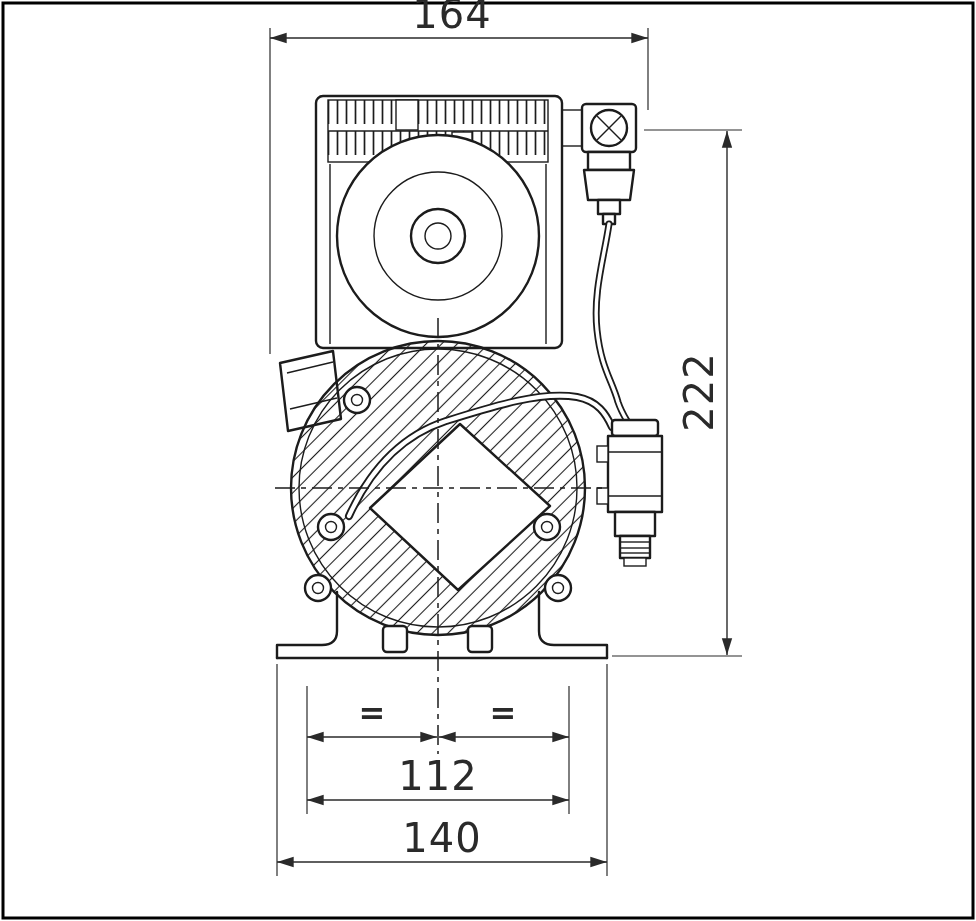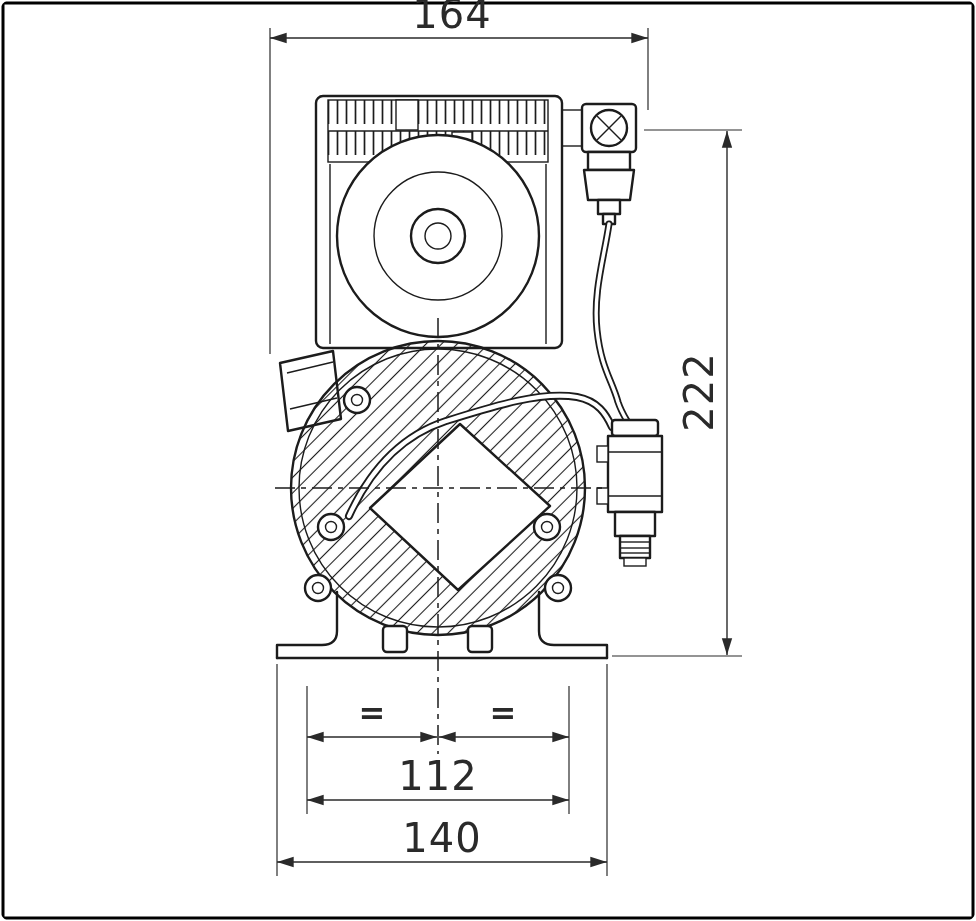--- a/index.html
+++ b/index.html
@@ -1,17 +1,17 @@
 <!DOCTYPE html>
 <html><head>
 <meta charset="utf-8">
 <style>
   html,body{margin:0;padding:0;background:#ffffff;}
   .page{position:relative;width:976px;height:921px;background:#ffffff;overflow:hidden;
-        font-family:"DejaVu Sans", sans-serif;border-radius:11px;}
+        font-family:"DejaVu Sans", sans-serif;}
   svg{display:block;}
   .obj{stroke:#1c1c1c;fill:none;stroke-width:2.4;stroke-linecap:round;stroke-linejoin:round;}
   .obj-thin{stroke:#1c1c1c;fill:none;stroke-width:1.4;}
   .white{fill:#ffffff;}
   .dim{stroke:#2a2a2a;fill:none;stroke-width:1.4;}
   .ext{stroke:#2a2a2a;fill:none;stroke-width:1.2;}
   .cl{stroke:#1c1c1c;fill:none;stroke-width:1.5;stroke-dasharray:20 6 5 6;}
   text.dimtxt{font-family:"DejaVu Sans", sans-serif;font-size:40px;fill:#2a2a2a;
               text-anchor:middle;letter-spacing:1px;}
   text.eqtxt{font-family:"DejaVu Sans", sans-serif;font-size:32px;fill:#2a2a2a;

